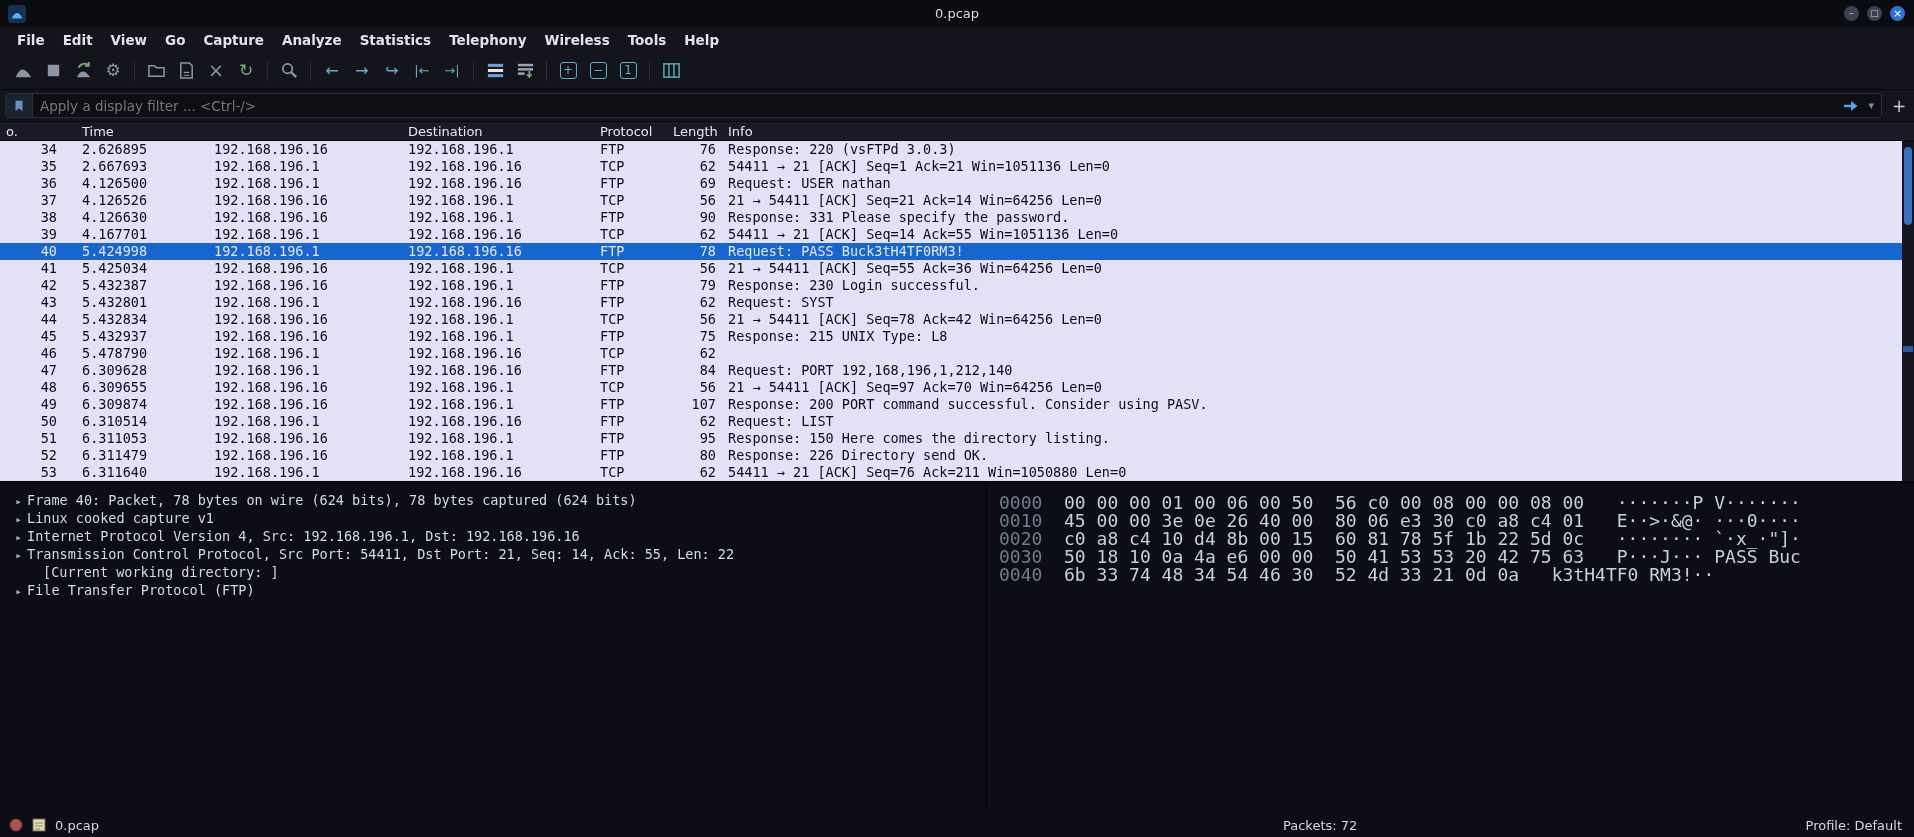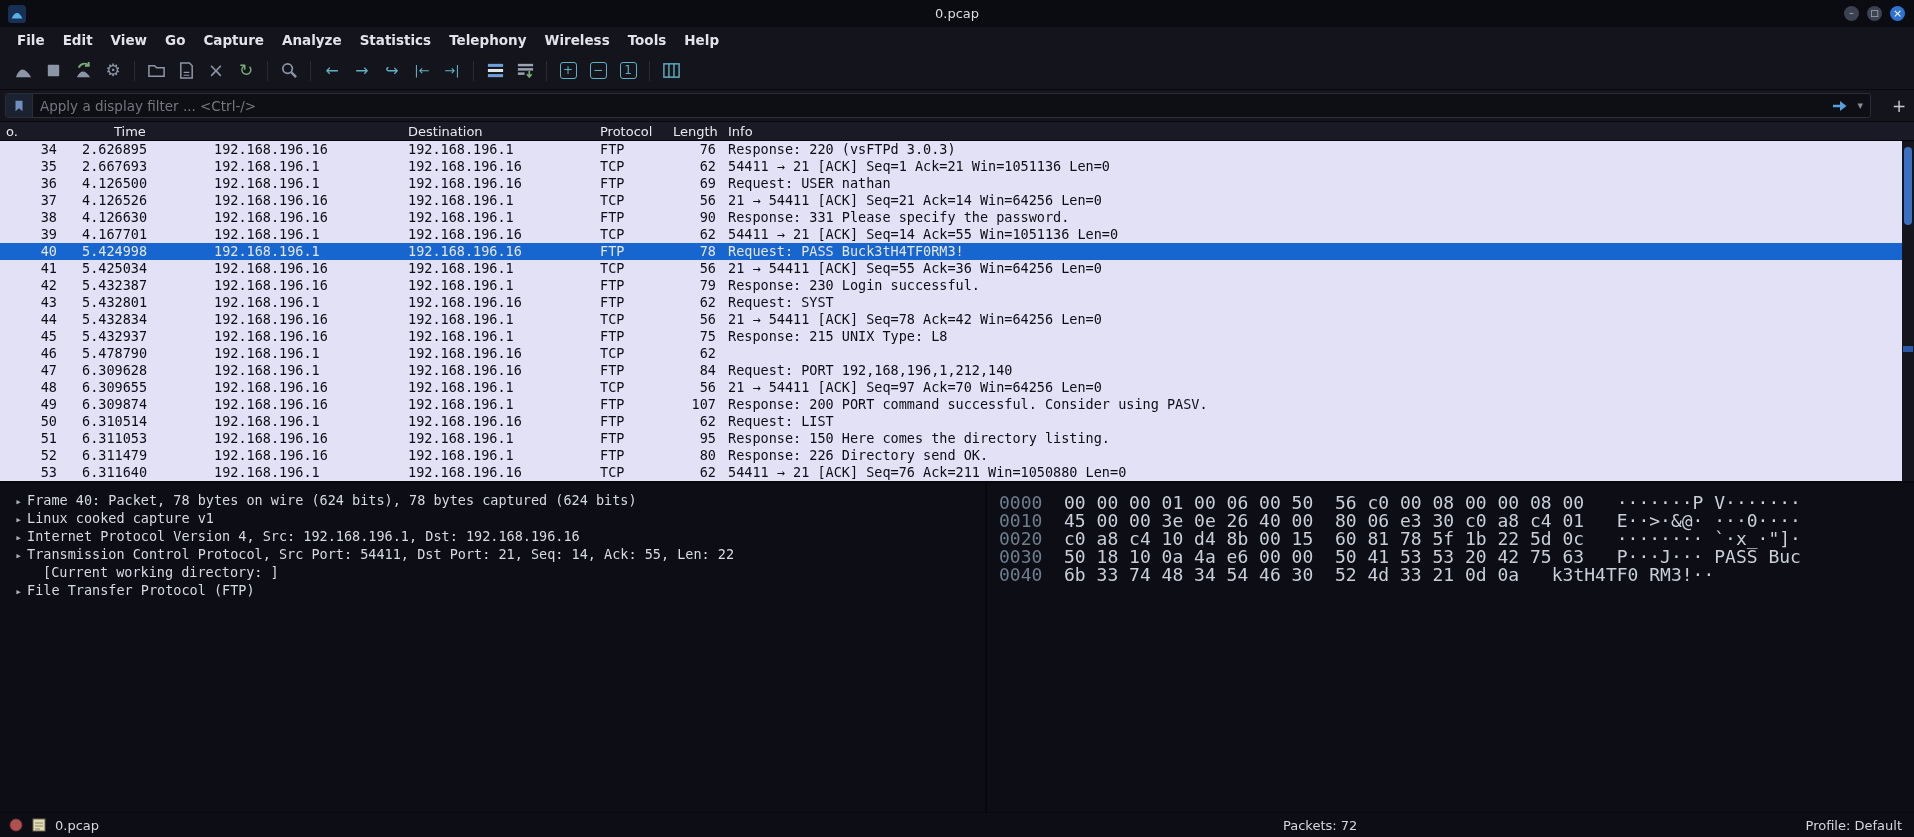--- a/index.html
+++ b/index.html
@@ -24,35 +24,35 @@
   
   .toolbar { height:38px; background:#14141d; display:flex; align-items:center; padding-left:8px; border-bottom:1px solid #07070c; flex:0 0 auto; }
   .tool-btn { width:28px; height:28px; display:inline-flex; align-items:center; justify-content:center; margin:0 1px; }
   .tool-btn svg { width:19px; height:19px; }
   .tool-sep { width:1px; height:20px; background:#2b2b38; margin:0 6px; }
   .gi { color:#8b95a6; font-size:17px; line-height:1; }
   .ti { color:#5fb0c0; font-size:16px; line-height:1; white-space:pre; }
   .zb { width:17px; height:17px; border:1px solid #5fb0c0; border-radius:3px; color:#5fb0c0; font-size:12px; line-height:15px; text-align:center; display:inline-block; }
 
   
-  .filterbar { height:31px; background:#14141d; display:flex; align-items:center; padding:0 5px; gap:18px; flex:0 0 auto; }
+  .filterbar { height:31px; background:#14141d; display:flex; align-items:center; padding:0 5px; gap:7px; flex:0 0 auto; }
   .filter-input { flex:1; height:25px; background:#0e0e15; border:1px solid #2c2c3a; border-radius:3px; display:flex; align-items:center; overflow:hidden; }
   .bookmark-box { width:27px; height:100%; background:#1b2330; display:flex; align-items:center; justify-content:center; border-right:1px solid #2c2c3a; }
   .bookmark-box svg { width:14px; height:14px; }
   .filter-placeholder { flex:1; color:#76767f; font-size:13.5px; padding-left:7px; }
   .apply-btn { display:inline-flex; padding:0 4px; }
   .apply-btn svg { width:20px; height:14px; }
   .filter-caret { color:#8a8a96; padding:0 7px 0 2px; font-size:11px; }
   .add-filter { width:20px; text-align:center; color:#c8c8d0; font-size:17px; }
 
   
   .packet-list { position:relative; flex:0 0 auto; }
   .packet-header { position:relative; height:20px; background:#1a1a26; border-top:1px solid #07070c; border-bottom:1px solid #07070c; font-size:13px; color:#e8e8f0; }
   .hcol { position:absolute; top:2px; }
-  .hcol-0 { left:6px; } .hcol-1 { left:82px;margin-left:32px; } .hcol-2 { left:214px;margin-top:48px; }
+  .hcol-0 { left:6px; } .hcol-1 { left:82px; } .hcol-2 { left:214px;margin-top:48px; }
   .hcol-3 { left:408px; } .hcol-4 { left:600px; } .hcol-5 { left:673px; } .hcol-6 { left:728px; }
   .packet-rows { position:relative; width:1902px; }
   .pl-row { position:relative; height:17px; background:var(--row-bg,#e2e1f5); color:#0d0d16;
             font-family:"DejaVu Sans Mono","Liberation Mono",monospace; font-size:13.5px; line-height:17px; }
   .pl-row.selected { background:var(--selected-row-bg,#1766cf); color:#e5e5e5; }
   .cell { position:absolute; top:0; white-space:pre; }
   .c-no    { left:0; width:57px; text-align:right; }
   .c-time  { left:82px; }
   .c-src   { left:214px; }
   .c-dst   { left:408px; }

